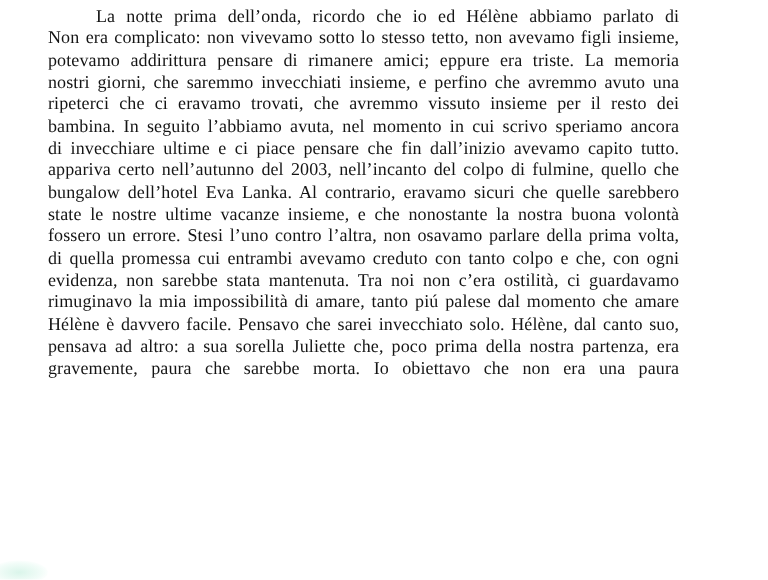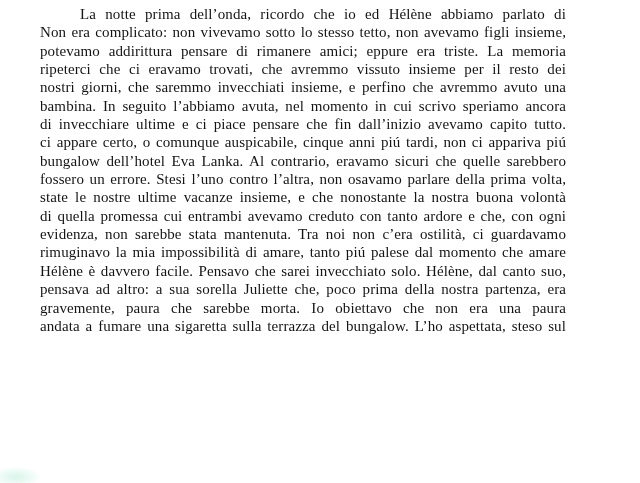--- a/index.html
+++ b/index.html
@@ -51,30 +51,29 @@
   }
 </style>
 </head>
 <body>
 
 <div class="page">
   <div class="text-block">
     <div class="line indent">La notte prima dell’onda, ricordo che io ed Hélène abbiamo parlato di separarci.</div>
     <div class="line">Non era complicato: non vivevamo sotto lo stesso tetto, non avevamo figli insieme,</div>
     <div class="line">potevamo addirittura pensare di rimanere amici; eppure era triste. La memoria</div>
+    <div class="line">nostri giorni, che saremmo invecchiati insieme, e perfino che avremmo avuto una</div>
     <div class="line">ripeterci che ci eravamo trovati, che avremmo vissuto insieme per il resto dei</div>
-    <div class="line">nostri giorni, che saremmo invecchiati insieme, e perfino che avremmo avuto una</div>
     <div class="line">bambina. In seguito l’abbiamo avuta, nel momento in cui scrivo speriamo ancora</div>
     <div class="line">di invecchiare ultime e ci piace pensare che fin dall’inizio avevamo capito tutto.</div>
-    <div class="line">ci appare certo, o comunque auspicabile, cinque anni piú tardi, non ci appariva piú</div>
+    <div class="line">appariva certo nell’autunno del 2003, nell’incanto del colpo di fulmine, quello che</div>
     <div class="line">bungalow dell’hotel Eva Lanka. Al contrario, eravamo sicuri che quelle sarebbero</div>
+    <div class="line">state le nostre ultime vacanze insieme, e che nonostante la nostra buona volontà</div>
     <div class="line">fossero un errore. Stesi l’uno contro l’altra, non osavamo parlare della prima volta,</div>
-    <div class="line">state le nostre ultime vacanze insieme, e che nonostante la nostra buona volontà</div>
-    <div class="line">di quella promessa cui entrambi avevamo creduto con tanto ardore e che, con ogni</div>
+    <div class="line">di quella promessa cui entrambi avevamo creduto con tanto colpo e che, con ogni</div>
     <div class="line">evidenza, non sarebbe stata mantenuta. Tra noi non c’era ostilità, ci guardavamo</div>
     <div class="line">rimuginavo la mia impossibilità di amare, tanto piú palese dal momento che amare</div>
     <div class="line">Hélène è davvero facile. Pensavo che sarei invecchiato solo. Hélène, dal canto suo,</div>
     <div class="line">pensava ad altro: a sua sorella Juliette che, poco prima della nostra partenza, era</div>
     <div class="line">gravemente, paura che sarebbe morta. Io obiettavo che non era una paura</div>
-    <div class="line">andata a fumare una sigaretta sulla terrazza del bungalow. L’ho aspettata, steso sul</div>
   </div>
   <div class="scan-smudge"></div>
 </div>
 
 </body></html>

